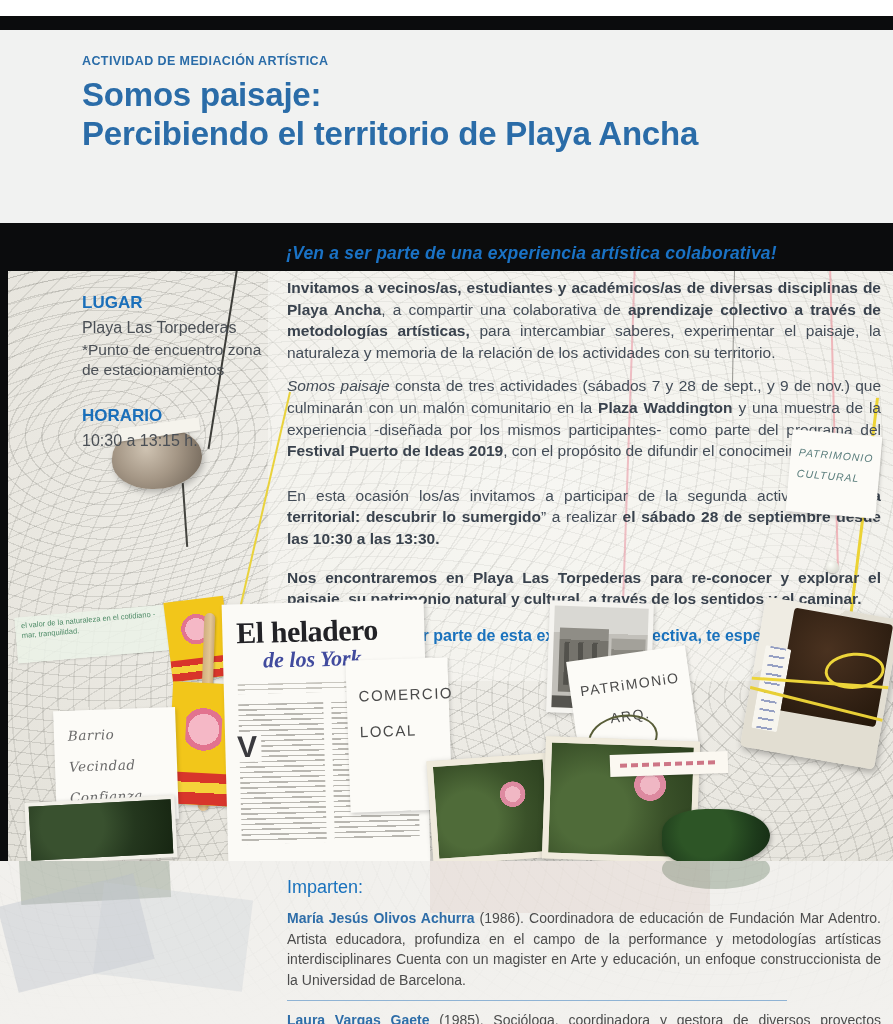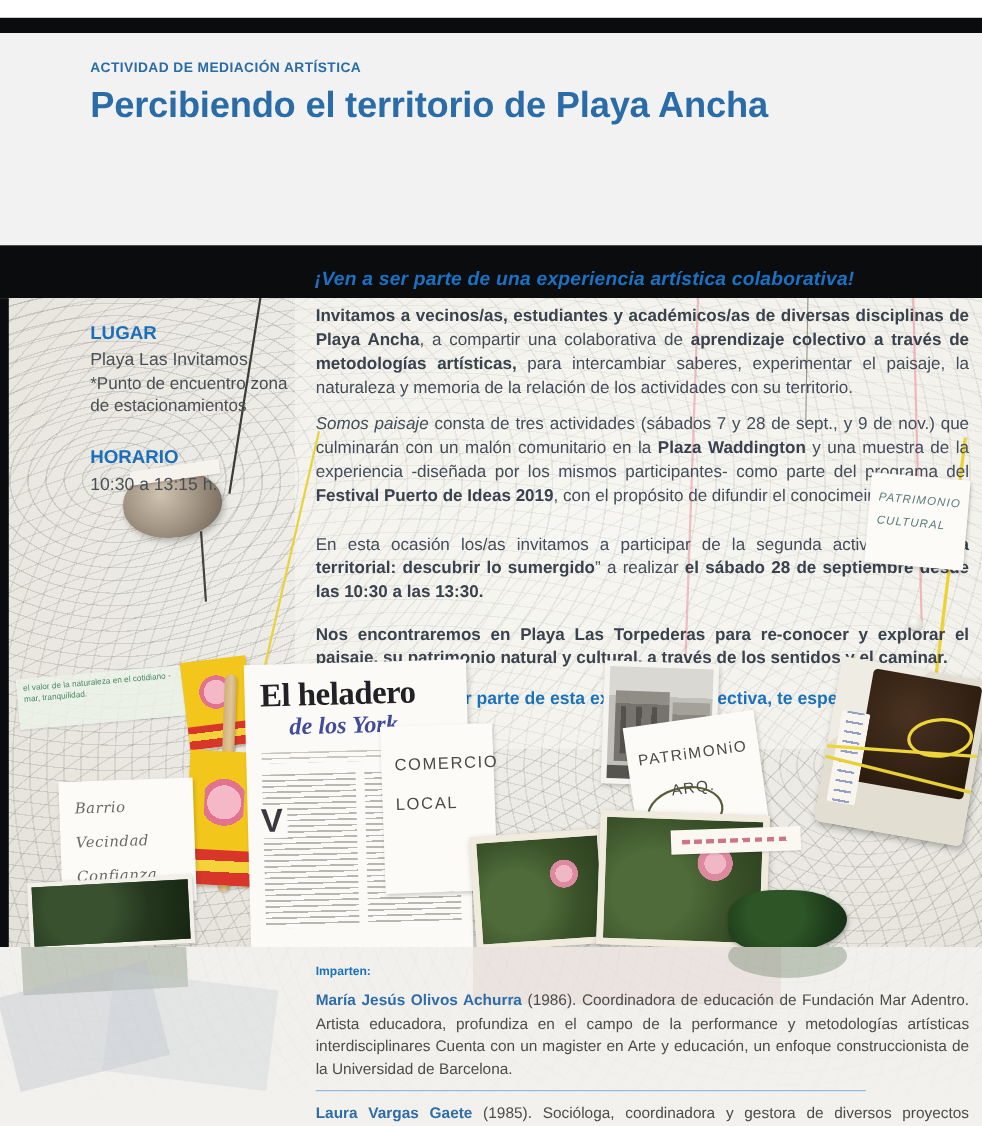--- a/index.html
+++ b/index.html
@@ -174,35 +174,36 @@
           repeating-radial-gradient(ellipse 430px 300px at 10% -20%, rgba(105,105,98,0) 0 15px, rgba(105,105,98,.16) 15px 16.5px),
           #eceae5;}
   .ghost{position:absolute;pointer-events:none;}
   .g-tree{left:20px;top:-6px;width:150px;height:46px;background:rgba(80,100,72,.28);transform:rotate(-3deg);}
   .g-pol1{left:6px;top:28px;width:140px;height:88px;background:rgba(186,193,203,.38);transform:rotate(-14deg);}
   .g-pol2{left:98px;top:30px;width:150px;height:92px;background:rgba(198,204,212,.32);transform:rotate(7deg);}
   .g-center{left:430px;top:-4px;width:280px;height:56px;background:rgba(205,170,160,.18);}
   .g-moss{left:662px;top:-12px;width:108px;height:40px;border-radius:50%;background:rgba(40,70,35,.25);}
 
   .impart{position:absolute;left:287px;top:16px;width:594px;}
-  .impart-h{color:#1a72bd;font-weight:bold;font-size:11px;margin-bottom:10px;}
+  .impart-h{color:#1a72bd;font-weight:normal;font-size:18px;margin-bottom:10px;}
   .bio{color:#4c4c4c;font-size:14px;line-height:1.47;text-align:justify;}
   .bio .name{color:#2e6da8;font-weight:bold;}
   .bio-divider{border:none;border-top:1px solid #8fb3d4;width:500px;margin:10px 0 9px 0;}
 </style>
 </head>
 <body>
 
 <div class="page">
 
   <div class="top-strip"></div>
 
   <div class="header">
     <div class="kicker">ACTIVIDAD DE MEDIACIÓN ARTÍSTICA</div>
     <div class="title">
+      <div>Somos paisaje:</div>
       <div>Percibiendo el territorio de Playa Ancha</div>
     </div>
   </div>
 
   <div class="band">
     <div class="band-text">¡Ven a ser parte de una experiencia artística colaborativa!</div>
   </div>
 
   <div class="photo">
     <div class="text-backing"></div>
@@ -216,21 +217,21 @@
     <div class="string s-pink2"></div>
     <div class="bead"></div>
 
     <div class="stone"></div>
     <div class="stone-band"></div>
 
     <div class="slip">el valor de la naturaleza en el cotidiano - mar, tranquilidad.</div>
 
     <div class="sidebar">
       <div class="side-label">LUGAR</div>
-      <div class="side-value">Playa Las Invitamos</div>
+      <div class="side-value">Playa Las Torpederas</div>
       <div class="side-note">
         <div>*Punto de encuentro zona</div>
         <div>de estacionamientos</div>
       </div>
       <div class="side-gap"></div>
       <div class="side-label">HORARIO</div>
       <div class="side-value">10:30 a 13:15 h.</div>
     </div>
 
     <div class="content">

